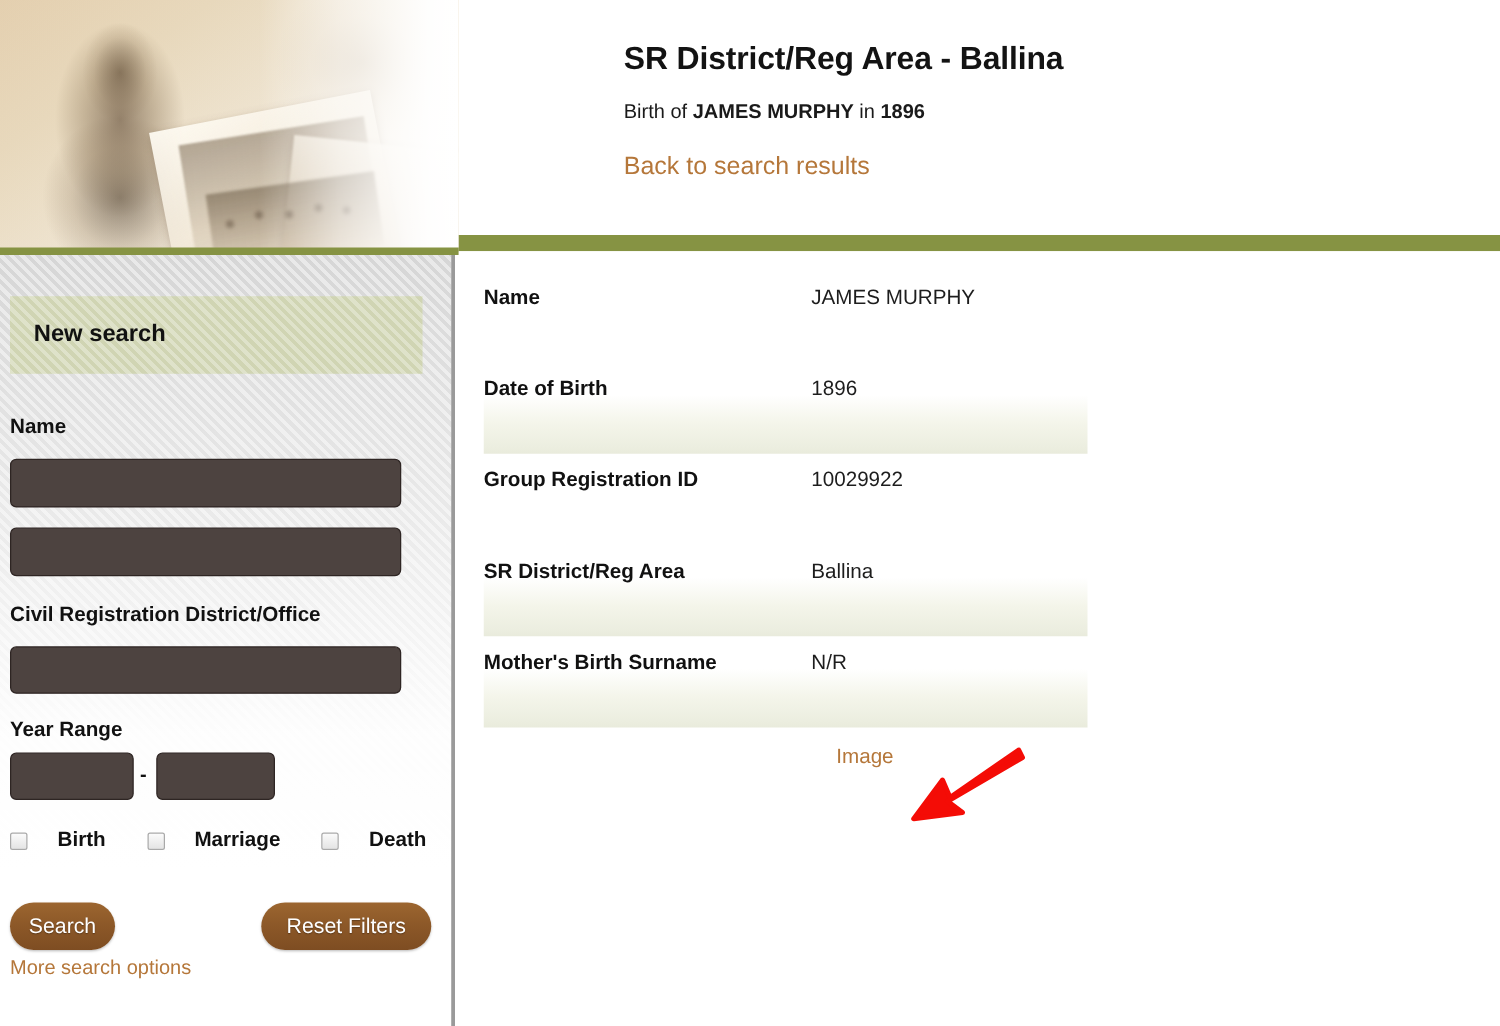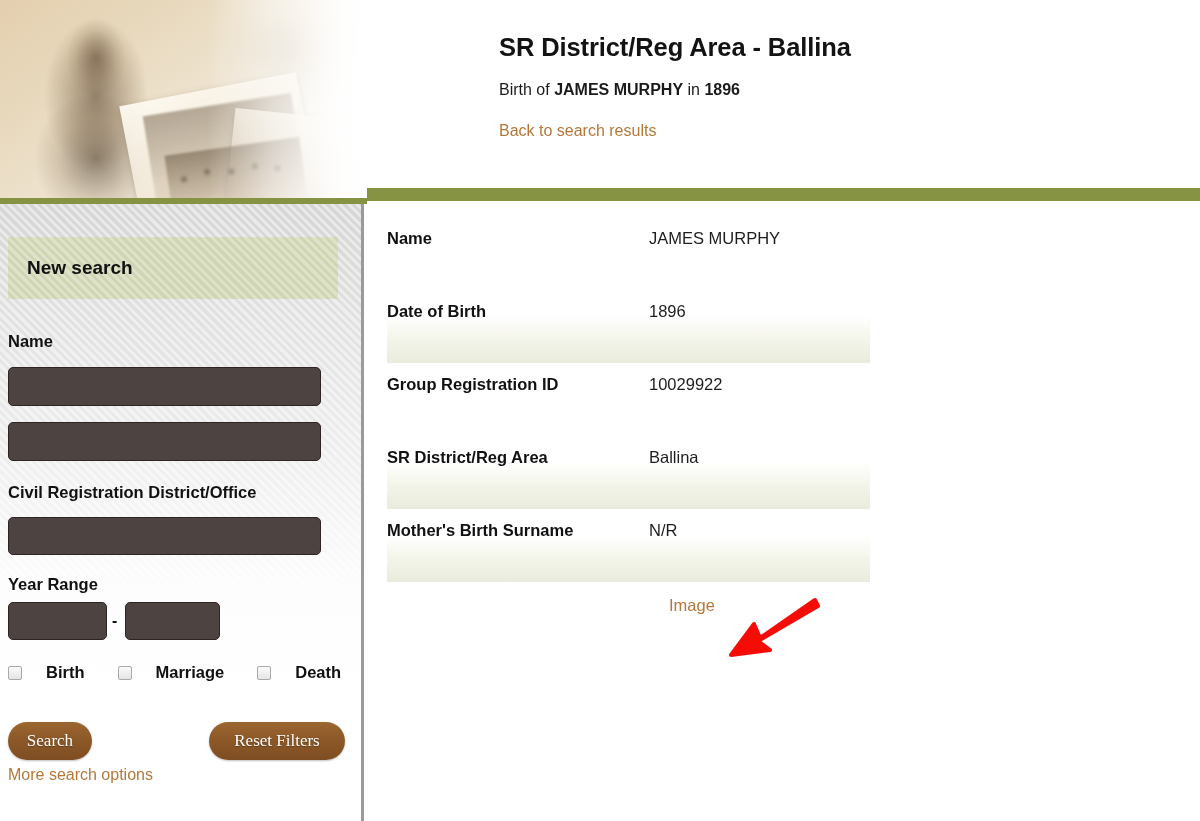--- a/index.html
+++ b/index.html
@@ -118,21 +118,21 @@
   #record-subtitle {
     margin: 0;
     padding-top: 19px;
     font-size: 16px;
     color: #1a1a1a;
   }
   #record-subtitle b { font-weight: bold; }
   #back-link {
     display: inline-block;
     margin-top: 23px;
-    font-size: 16px;
+    font-size: 20px;
     color: #b5773a;
     text-decoration: none;
     cursor: pointer;
   }
 
   
   #sidebar {
     position: absolute;
     left: 0; top: 204px;
     width: 364px;
@@ -215,21 +215,21 @@
     flex: none;
   }
   .cb-label { margin-right: 16px; }
 
   .btn {
     position: absolute;
     border: none;
     border-radius: 20px;
     background: linear-gradient(180deg, #9c6630 0%, #8c5828 48%, #7e4d22 100%);
     color: #ffffff;
-    font-family: Liberation Serif, serif;
+    font-family: Liberation Sans, sans-serif;
     font-size: 17px;
     cursor: pointer;
     box-shadow: 0 1px 2px rgba(0,0,0,0.25);
     text-shadow: 0 1px 1px rgba(0,0,0,0.35);
   }
   #btn-search { left: 8px;   top: 518px; width: 84px;  height: 38px; }
   #btn-reset  { left: 209px; top: 518px; width: 136px; height: 38px; }
   #more-options {
     position: absolute;
     left: 8px; top: 562px;

